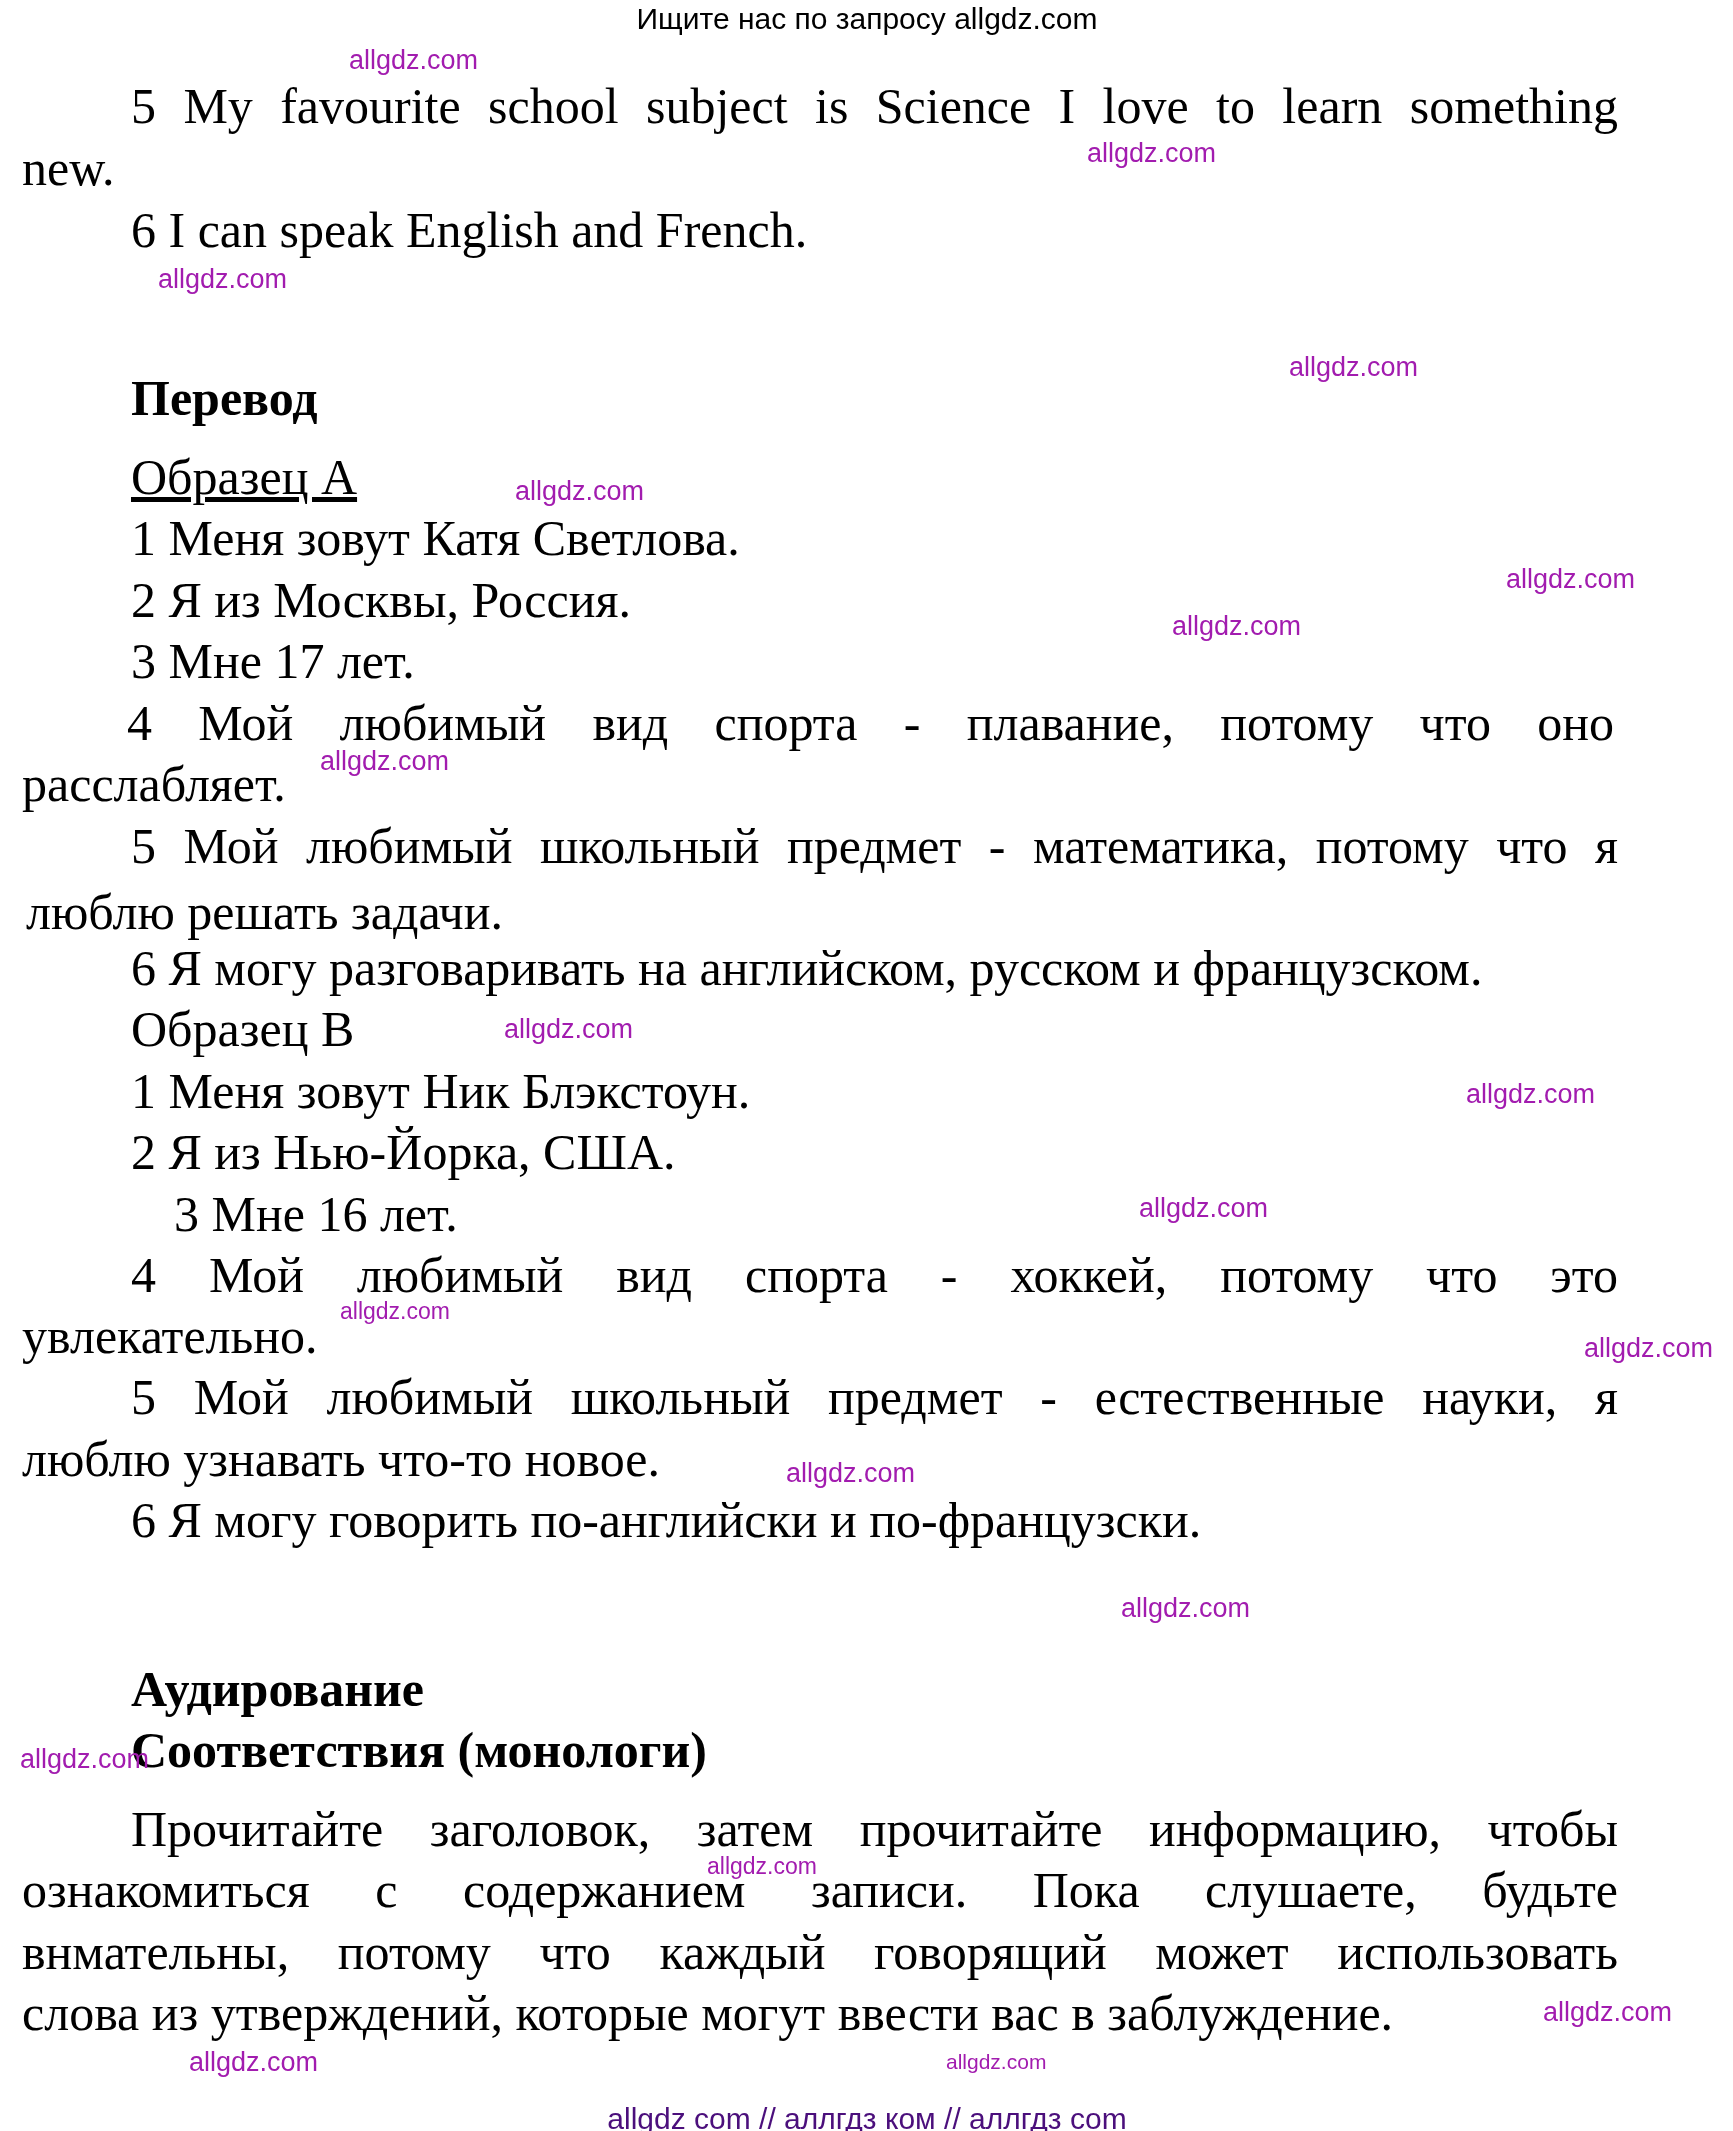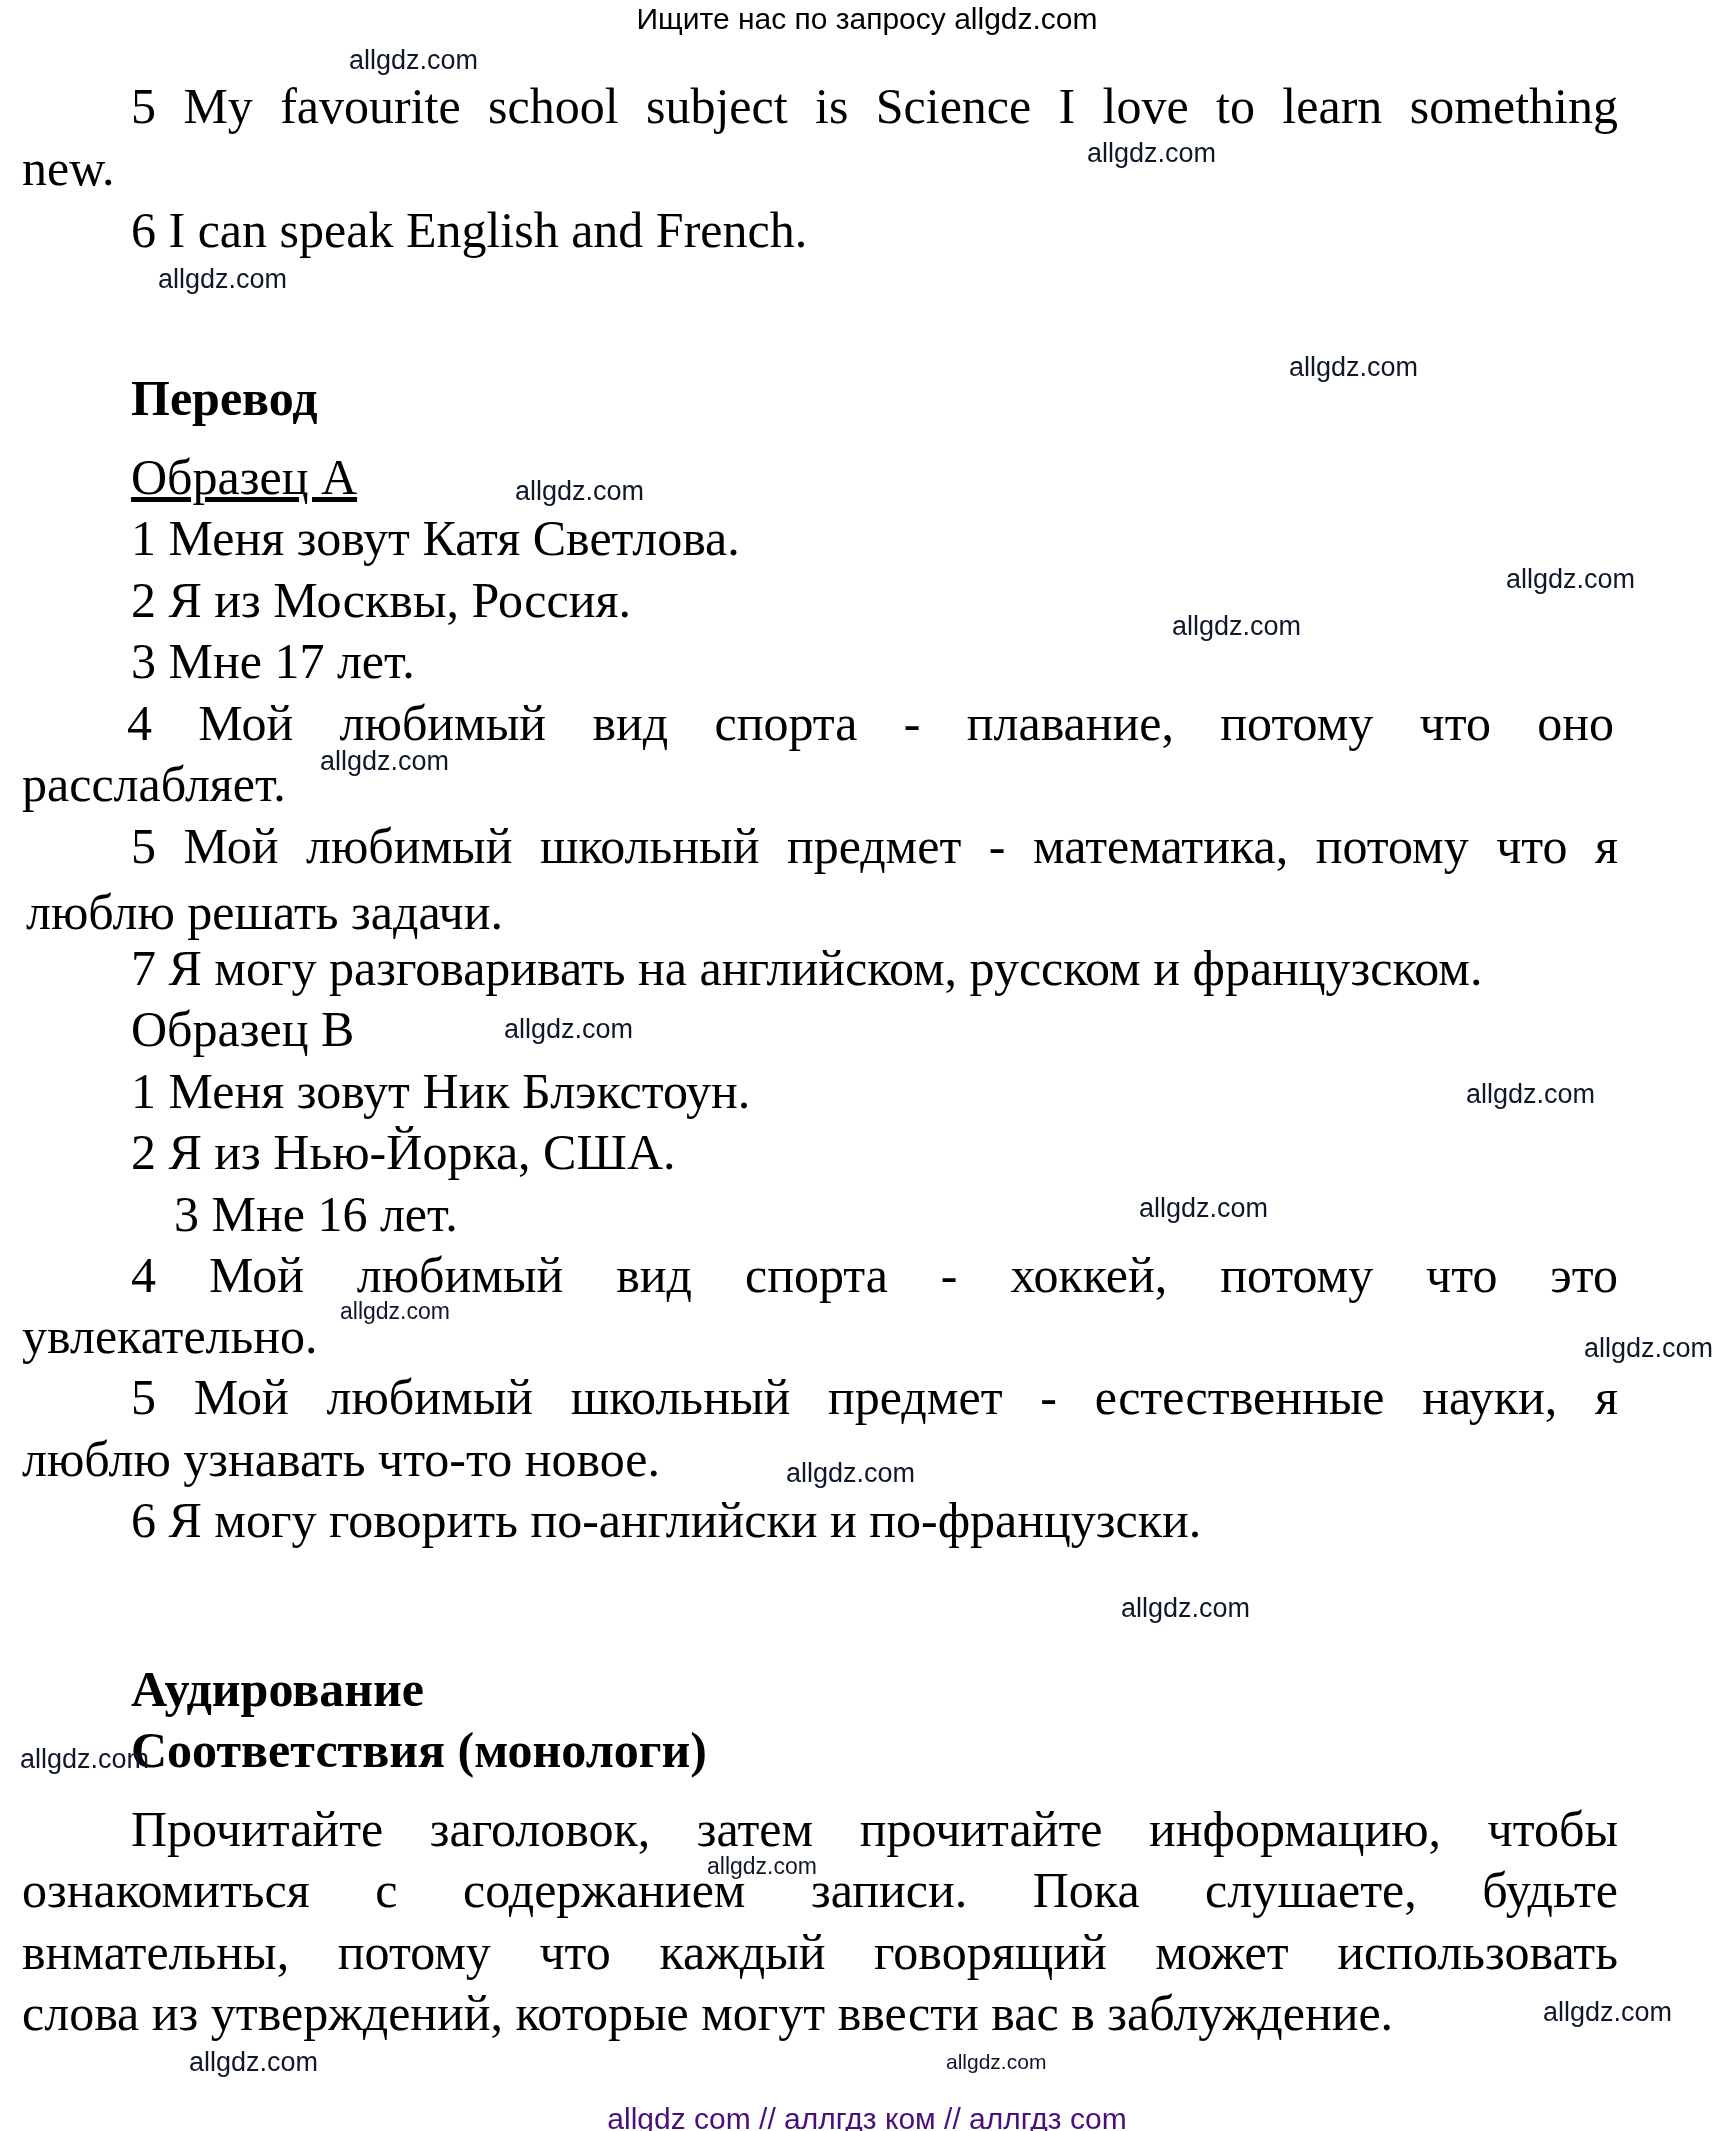--- a/index.html
+++ b/index.html
@@ -2,42 +2,42 @@
 <html style="font-size:14.5px"><head>
 <meta charset="utf-8">
 <style>
   html, body { margin: 0; padding: 0; background: #ffffff; }
   body { width: 1734px; height: 2132px; position: relative; overflow: hidden; font-family: "Liberation Serif", serif; color: #000; }
   .top-banner { position: absolute; top: 1.8px; left: 0; width: 1734px; text-align: center; font-family: "Liberation Sans", sans-serif; font-size: 30px; color: #000000; }
   .footer { position: absolute; top: 2102px; left: 0; width: 1734px; text-align: center; font-family: "Liberation Sans", sans-serif; font-size: 30px; color: #4b0f7c; }
   .line { position: absolute; font-size: 50px; line-height: 60px; white-space: nowrap; }
   .justify { text-align: justify; text-align-last: justify; white-space: normal; }
   .bold { font-weight: bold; margin-top: 44px; }
-  .wm { position: absolute; font-family: "Liberation Sans", sans-serif; font-size: 27px; color: #0f172a; white-space: nowrap; }
+  .wm { position: absolute; font-family: "Liberation Sans", sans-serif; font-size: 27px; color: #a21caf; white-space: nowrap; }
 </style>
 </head>
 <body>
 
 <div class="top-banner">Ищите нас по запросу allgdz.com</div>
 
 <div class="line justify" style="top:76px;left:131px;width:1487px;">5 My favourite school subject is Science I love to learn something</div>
 <div class="line" style="top:138px;left:22px;">new.</div>
 <div class="line" style="top:200px;left:131px;">6 I can speak English and French.</div>
 
 <div class="line bold" style="top:324px;left:131px;">Перевод</div>
 
 <div class="line" style="top:447px;left:131px;text-decoration:underline;">Образец А</div>
 <div class="line" style="top:508px;left:131px;">1 Меня зовут Катя Светлова.</div>
 <div class="line" style="top:570px;left:131px;">2 Я из Москвы, Россия.</div>
 <div class="line" style="top:631px;left:131px;">3 Мне 17 лет.</div>
 <div class="line justify" style="top:693px;left:127px;width:1487px;">4 Мой любимый вид спорта - плавание, потому что оно</div>
 <div class="line" style="top:754px;left:22px;">расслабляет.</div>
 <div class="line justify" style="top:816px;left:131px;width:1487px;">5 Мой любимый школьный предмет - математика, потому что я</div>
 <div class="line" style="top:876px;left:26px;margin-top:6px;">люблю решать задачи.</div>
-<div class="line" style="top:938px;left:131px;">7 Я могу разговаривать на английском, русском и французском.</div>
+<div class="line" style="top:938px;left:131px;">6 Я могу разговаривать на английском, русском и французском.</div>
 
 <div class="line" style="top:999px;left:131px;">Образец В</div>
 <div class="line" style="top:1061px;left:131px;">1 Меня зовут Ник Блэкстоун.</div>
 <div class="line" style="top:1122px;left:131px;">2 Я из Нью-Йорка, США.</div>
 <div class="line" style="top:1184px;left:146px;margin-left:28px;">3 Мне 16 лет.</div>
 <div class="line justify" style="top:1245px;left:131px;width:1487px;">4 Мой любимый вид спорта - хоккей, потому что это</div>
 <div class="line" style="top:1306px;left:22px;">увлекательно.</div>
 <div class="line justify" style="top:1367px;left:131px;width:1487px;">5 Мой любимый школьный предмет - естественные науки, я</div>
 <div class="line" style="top:1429px;left:22px;">люблю узнавать что-то новое.</div>
 <div class="line" style="top:1490px;left:131px;">6 Я могу говорить по-английски и по-французски.</div>

